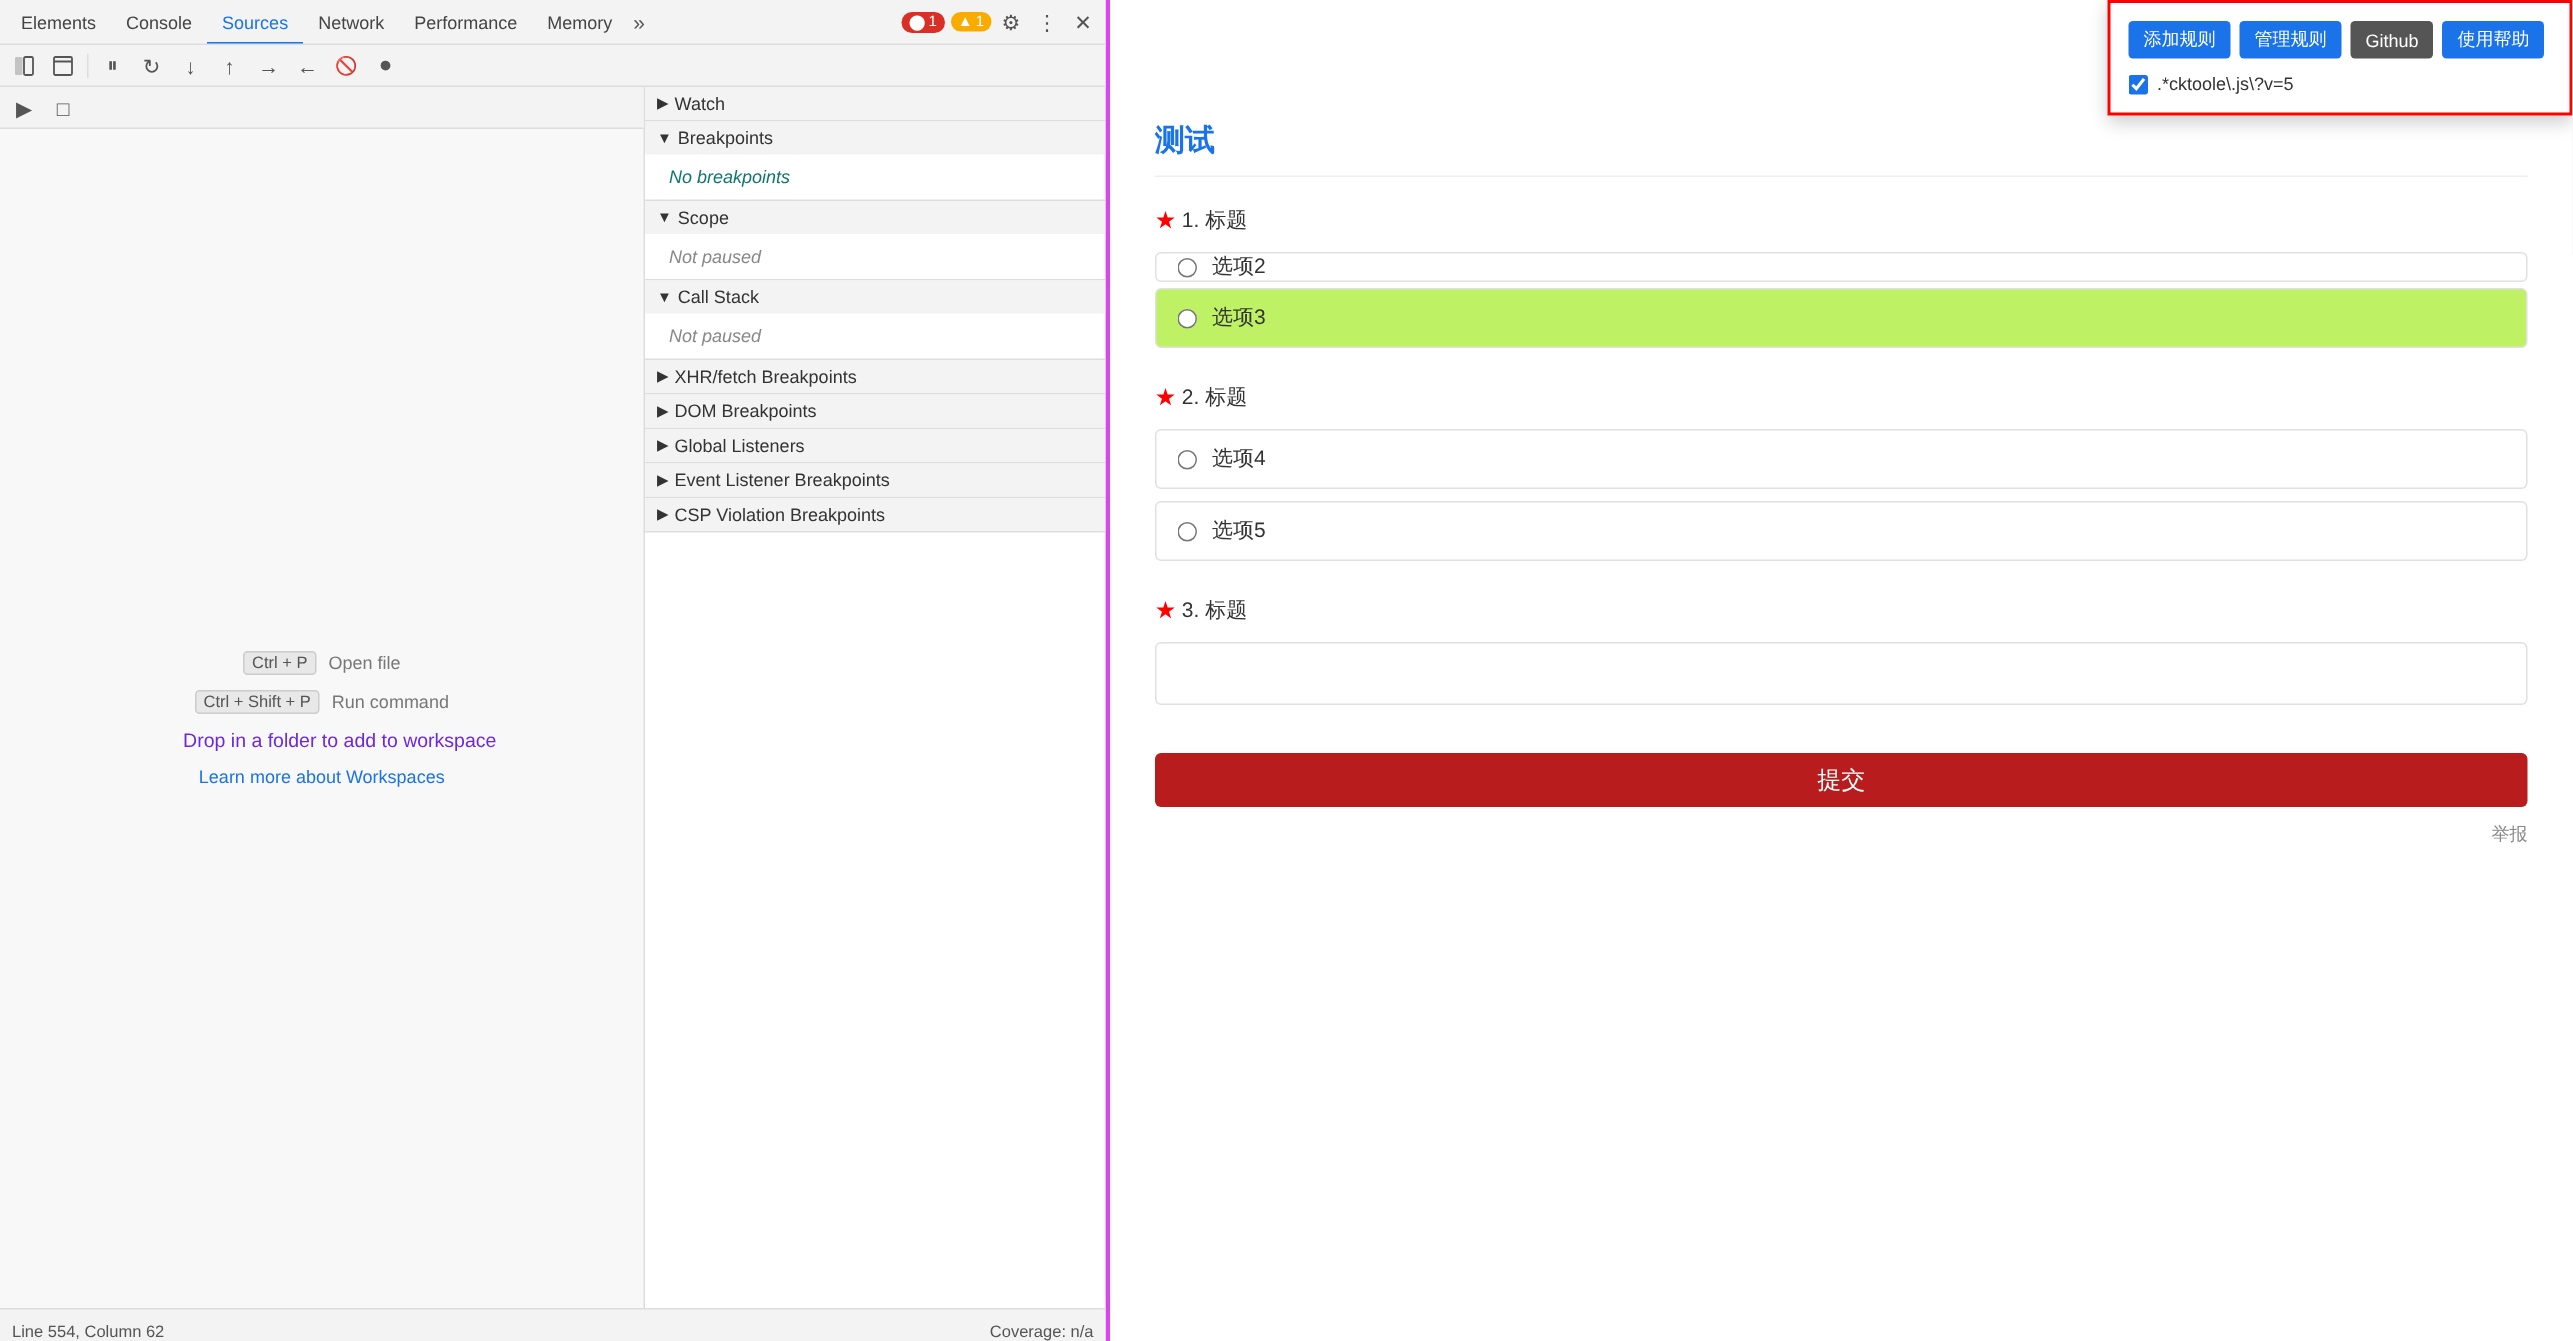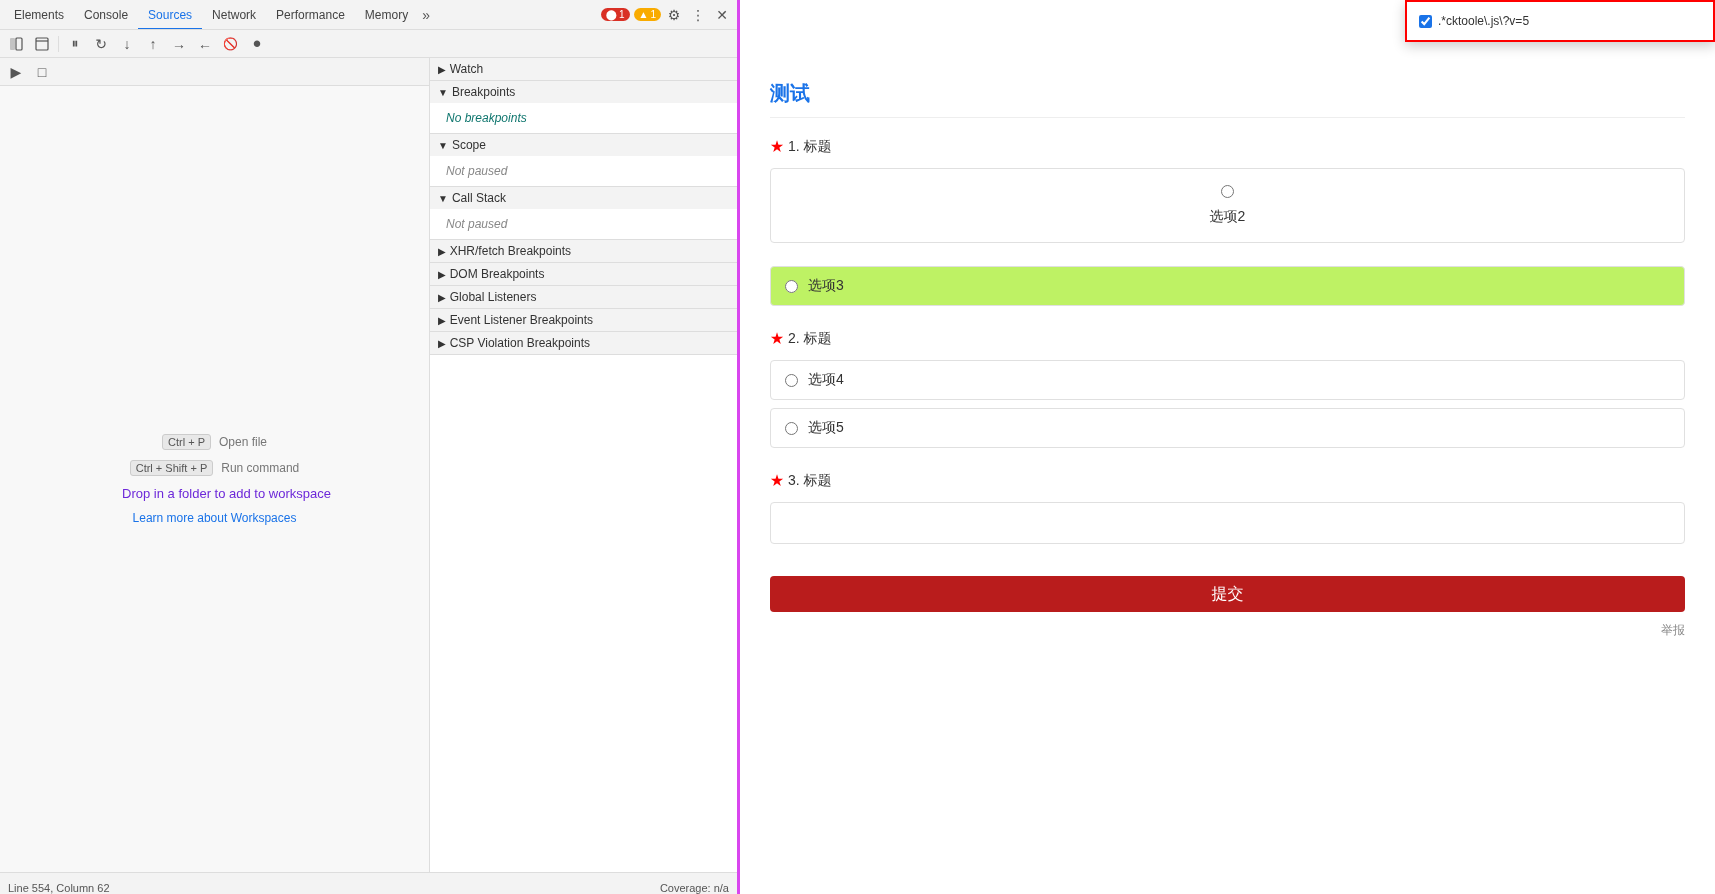--- a/index.html
+++ b/index.html
@@ -174,36 +174,42 @@
       <span>Coverage: n/a</span>
     </div>
 
   </div>
 
   <div style="position:absolute; left:740px; top:0; right:0; bottom:0; background:#f5f5f5; overflow-y:auto;">
     <div style="background:#fff; min-height:100%; padding:20px 30px; position:relative;">
 
       
       <div style="position:absolute; top:0; right:0; width:310px; background:#fff; border:2px solid red; box-shadow:0 4px 12px rgba(0,0,0,0.2); padding:12px; z-index:100;">
+        <div style="display:flex; gap:6px; margin-bottom:10px; flex-wrap:wrap;">
+          <button style="padding:4px 10px;border:none;border-radius:3px;cursor:pointer;font-size:12px;color:#fff;background:#1a73e8;">添加规则</button>
+          <button style="padding:4px 10px;border:none;border-radius:3px;cursor:pointer;font-size:12px;color:#fff;background:#1a73e8;">管理规则</button>
+          <button style="padding:4px 10px;border:none;border-radius:3px;cursor:pointer;font-size:12px;color:#fff;background:#555;">Github</button>
+          <button style="padding:4px 10px;border:none;border-radius:3px;cursor:pointer;font-size:12px;color:#fff;background:#1a73e8;">使用帮助</button>
+        </div>
         <div style="display:flex;align-items:center;gap:6px;">
           <input type="checkbox" checked="" style="width: 13px; height: 13px; accent-color: rgb(26, 115, 232);">
           <span style="font-size:12px;color:#333;">.*cktoole\.js\?v=5</span>
         </div>
       </div>
 
       
       <div style="color:#1a73e8;font-size:20px;font-weight:bold;margin-bottom:20px;padding-bottom:10px;border-bottom:1px solid #eee;margin-top:60px;">测试</div>
 
       
       <div class="survey-question" style="margin-bottom:24px;">
         <div style="font-size:14px;color:#333;margin-bottom:12px;">
           <span style="color:red;">★ </span>
           <span>1. 标题</span>
         </div>
-        <div style="display:flex;align-items:center;border:1px solid #e0e0e0;border-radius:4px;padding:16px 14px;margin-bottom:23px;gap:10px;background:#fff;cursor:pointer;flex-direction:column;">
+        <div style="display:flex;align-items:center;border:1px solid #e0e0e0;border-radius:4px;padding:0 14px;margin-bottom:4px;gap:10px;background:#fff;cursor:pointer;">
           <input type="radio" name="q1" style="accent-color: rgb(26, 115, 232);">
           <span style="font-size:14px;color:#333;">选项2</span>
         </div>
         <div style="display:flex;align-items:center;border:1px solid #e0e0e0;border-radius:4px;padding:10px 14px;margin-bottom:8px;gap:10px;background:#bef264;cursor:pointer;">
           <input type="radio" name="q1" style="accent-color: rgb(26, 115, 232);">
           <span style="font-size:14px;color:#333;">选项3</span>
         </div>
       </div>
 
       

